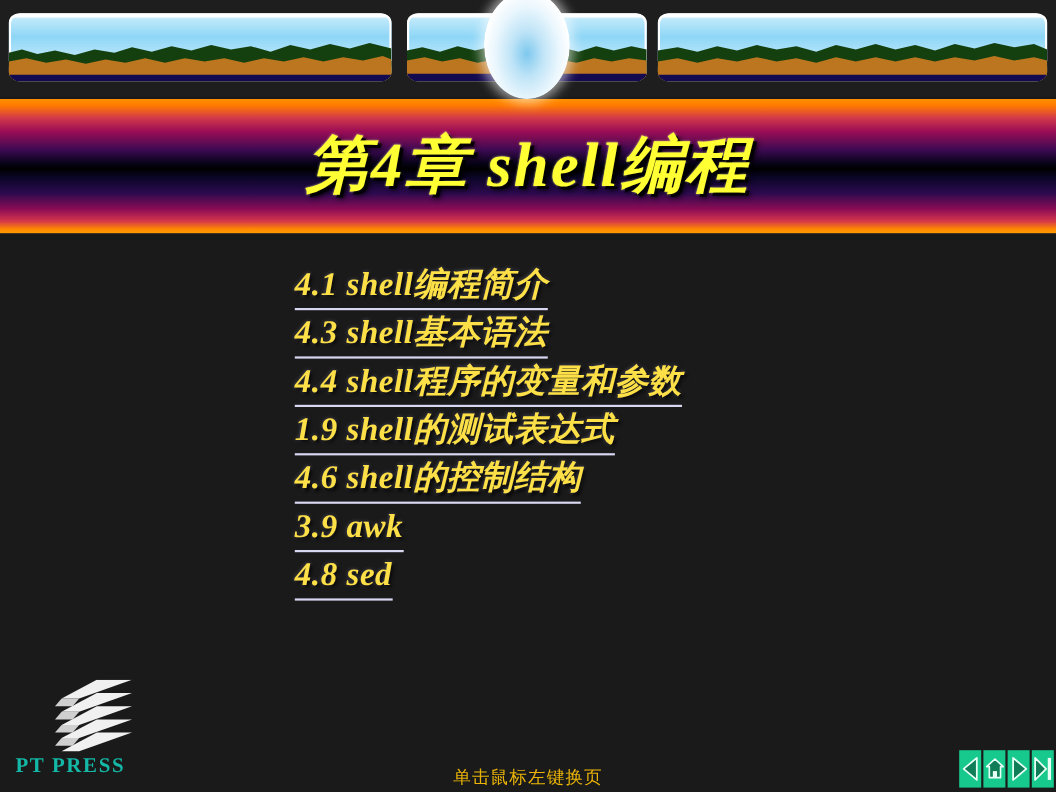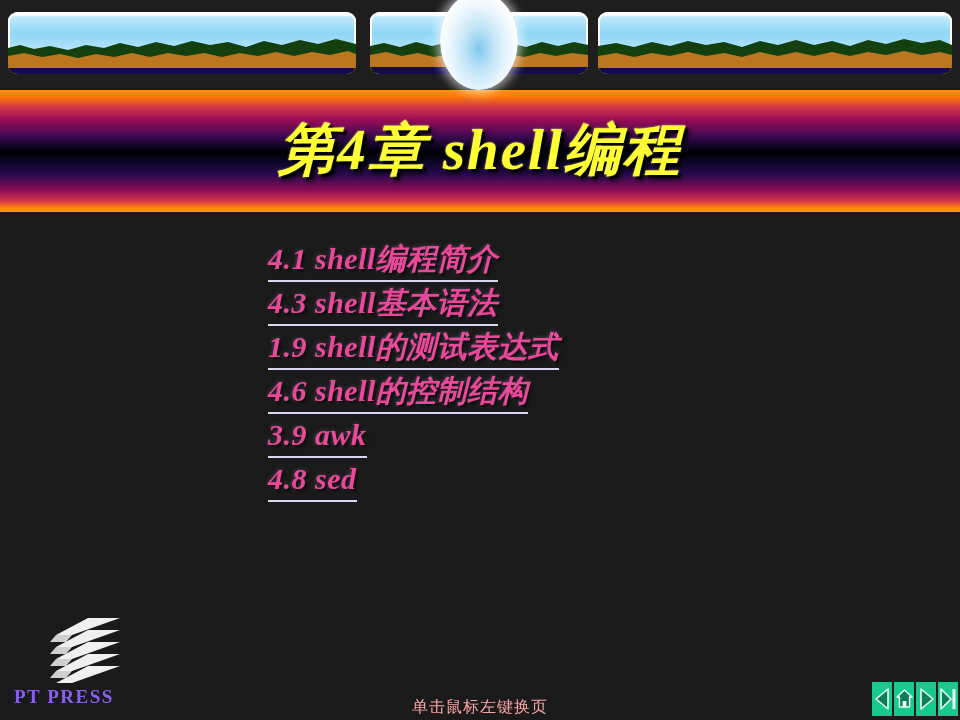--- a/index.html
+++ b/index.html
@@ -103,57 +103,57 @@
   #toc {
     position: absolute;
     left: 268px; top: 238px;
     width: 620px;
   }
   .toc-item {
     display: block;
     font-size: 30px;
     font-weight: bold;
     font-style: italic;
-    color: #ec4899;
+    color: #fde047;
     line-height: 41px;
     white-space: nowrap;
     text-shadow: 2px 2px 3px rgba(0,0,0,0.9), 0 0 4px rgba(200,200,255,0.35);
     letter-spacing: 0.5px;
   }
   .toc-item .ul {
     display: inline-block;
     border-bottom: 2px solid #d7d7f2;
     padding-bottom: 1px;
   }
 
   
   #footer-hint {
     position: absolute;
     left: 0; right: 0;
     bottom: 2px;
     text-align: center;
     font-size: 16px;
-    color: #fca5a5;
+    color: #eab308;
     font-family: "Liberation Sans", "DejaVu Sans", sans-serif;
     letter-spacing: 1px;
   }
 
   
   #logo {
     position: absolute;
     left: 14px; bottom: 12px;
     width: 140px; height: 90px;
   }
   #logo-mark { position: absolute; left: 18px; top: 0; }
   #logo-text {
     position: absolute;
     left: 0; bottom: 0;
     font-size: 19px;
     font-weight: bold;
-    color: #8b5cf6;
+    color: #14b8a6;
     letter-spacing: 1.5px;
     font-family: "Liberation Serif", "DejaVu Serif", serif;
   }
 
   
   #navbar {
     position: absolute;
     right: 2px; bottom: 4px;
     display: flex;
     gap: 2px;
@@ -202,20 +202,21 @@
     <div id="orb"></div>
   </div>
 
   <div id="title-banner">
     <div id="title-text">第4章  shell编程</div>
   </div>
 
   <div id="toc">
     <div class="toc-item"><span class="ul">4.1  shell编程简介</span></div>
     <div class="toc-item"><span class="ul">4.3  shell基本语法</span></div>
+    <div class="toc-item"><span class="ul">4.4  shell程序的变量和参数</span></div>
     <div class="toc-item"><span class="ul">1.9  shell的测试表达式</span></div>
     <div class="toc-item"><span class="ul">4.6  shell的控制结构</span></div>
     <div class="toc-item"><span class="ul">3.9  awk</span></div>
     <div class="toc-item"><span class="ul">4.8  sed</span></div>
   </div>
 
   <div id="footer-hint">单击鼠标左键换页</div>
 
   <div id="logo">
     <svg id="logo-mark" width="94" height="68" viewBox="0 0 94 68">

